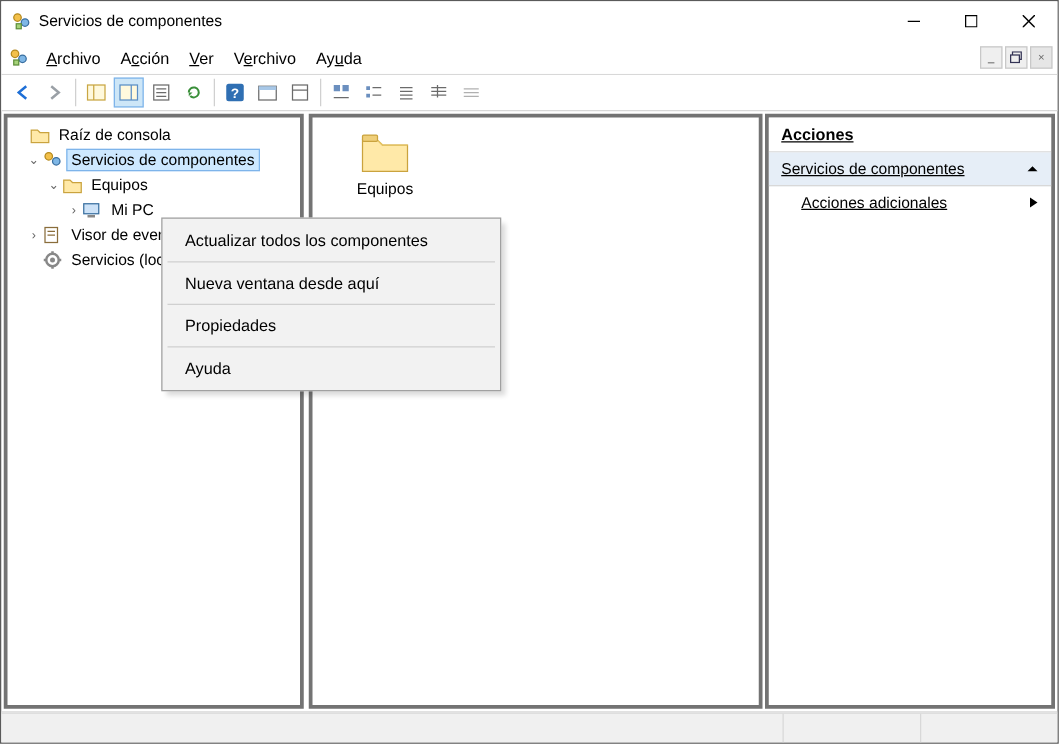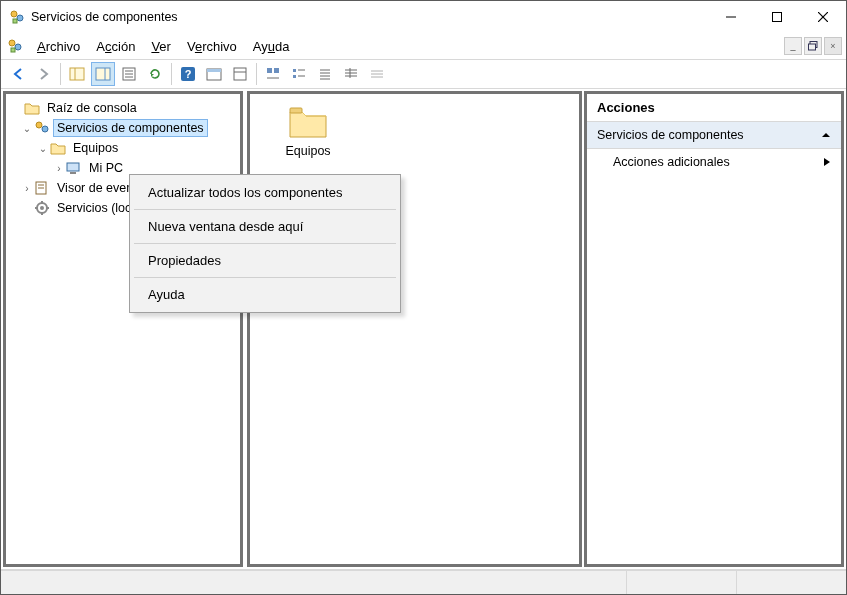--- a/index.html
+++ b/index.html
@@ -77,21 +77,21 @@
   }
   .pane {
     border:3px solid #737373;
     background:#fff;
     margin:2px;
     overflow:hidden;
     position:relative;
   }
   .tree-pane   { width: 240px; }
   .content-pane{ flex:1; }
-  .actions-pane{ width: 260px; margin-left:0;}
+  .actions-pane{ width: 232px; margin-left:0;text-decoration:underline;}
   
   .tree { padding:4px 2px; font-size:12.5px; white-space:nowrap;}
   .tree-row { display:flex; align-items:center; height:20px; padding-left:0;}
   .expander { width:14px; text-align:center; color:#666; font-size:10px; }
   .tree-lbl { padding:1px 3px; border:1px solid transparent; }
   .tree-lbl.selected { background:#cde8ff; border:1px solid #7eb4ea; }
   .tree .ticon { width:16px; height:16px; margin-right:3px; display:flex; align-items:center; justify-content:center;}
   
   .content-body { padding:10px 18px; }
   .folder-item { display:flex; flex-direction:column; align-items:center; width:80px; }

